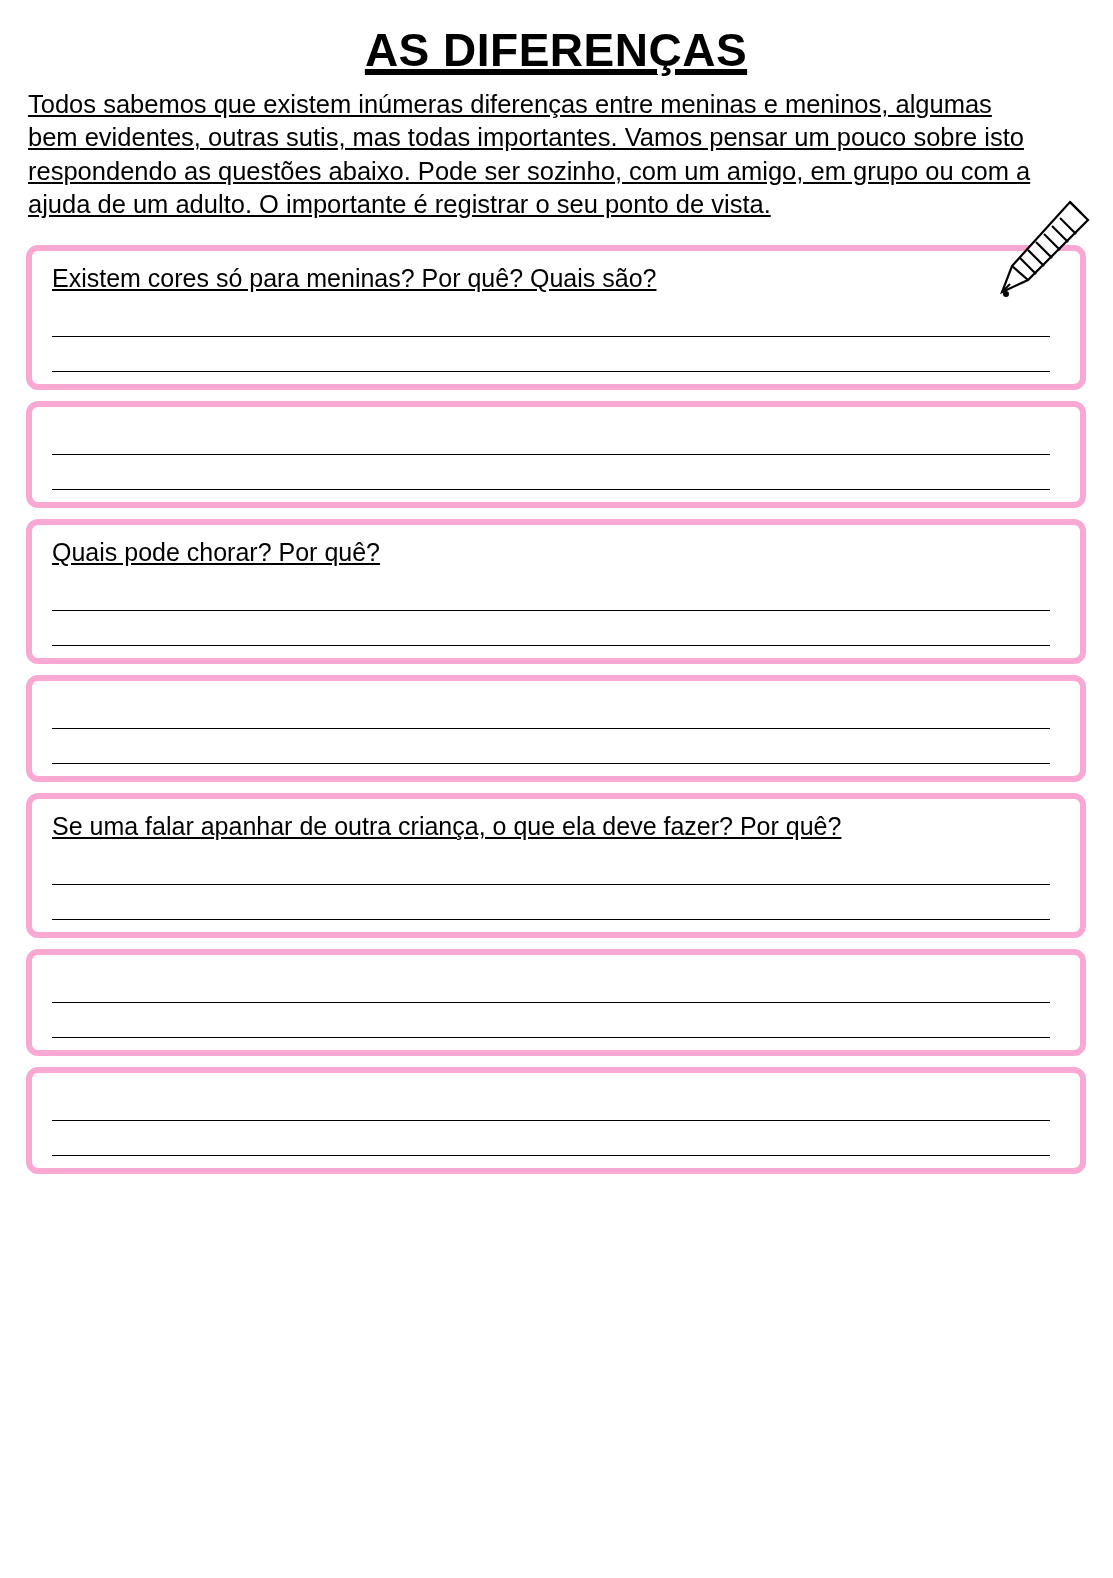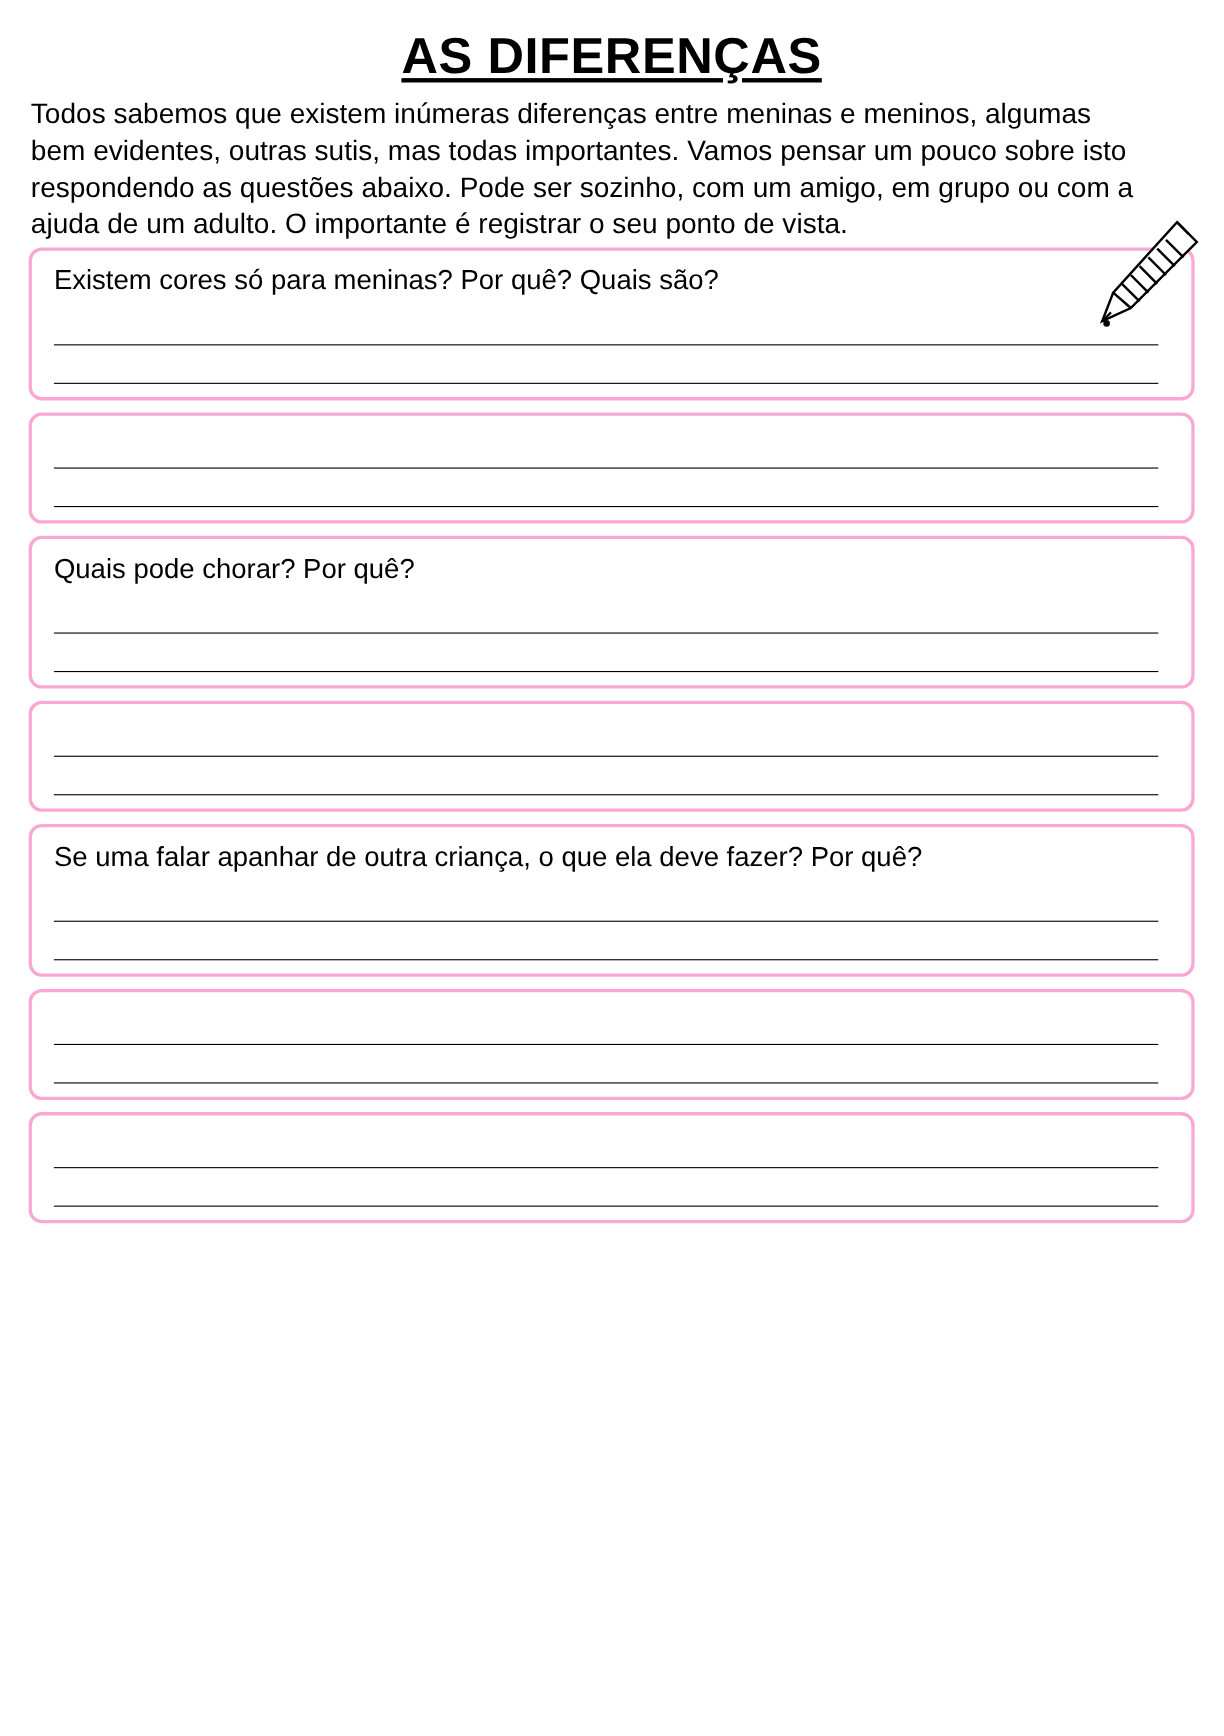--- a/index.html
+++ b/index.html
@@ -14,49 +14,50 @@
     color: #000000;
     position: relative;
     overflow: hidden;
   }
   .page {
     width: 1112px;
     height: 1578px;
     box-sizing: border-box;
     padding: 18px 26px 10px 26px;
     position: relative;
+    text-decoration: underline;
   }
   .title {
     text-align: center;
     font-size: 46px;
     font-weight: bold;
     letter-spacing: 0.5px;
     text-decoration: underline;
     text-underline-offset: 5px;
     text-decoration-thickness: 4px;
     margin: 8px 0 14px 0;
     line-height: 1.05;
   }
   .intro {
     font-size: 25.5px;
     line-height: 1.30;
     text-align: left;
-    margin: 0 0 4px 2px;
+    margin: 0 0 24px 2px;
     padding-right: 40px;
   }
   .pencil {
     position: absolute;
     right: 18px;
     top: 196px;
     width: 110px;
     height: 110px;
     pointer-events: none;
   }
   .qbox {
-    border: 3px solid #f9a8d4;
+    border: 6px solid #f9a8d4;
     border-radius: 12px;
     box-sizing: border-box;
     margin-bottom: 11px;
     padding: 10px 24px 12px 14px;
     background: #fff;
   }
   .qtext {
     font-size: 25px;
     line-height: 1.2;
     margin: 2px 0 6px 6px;

